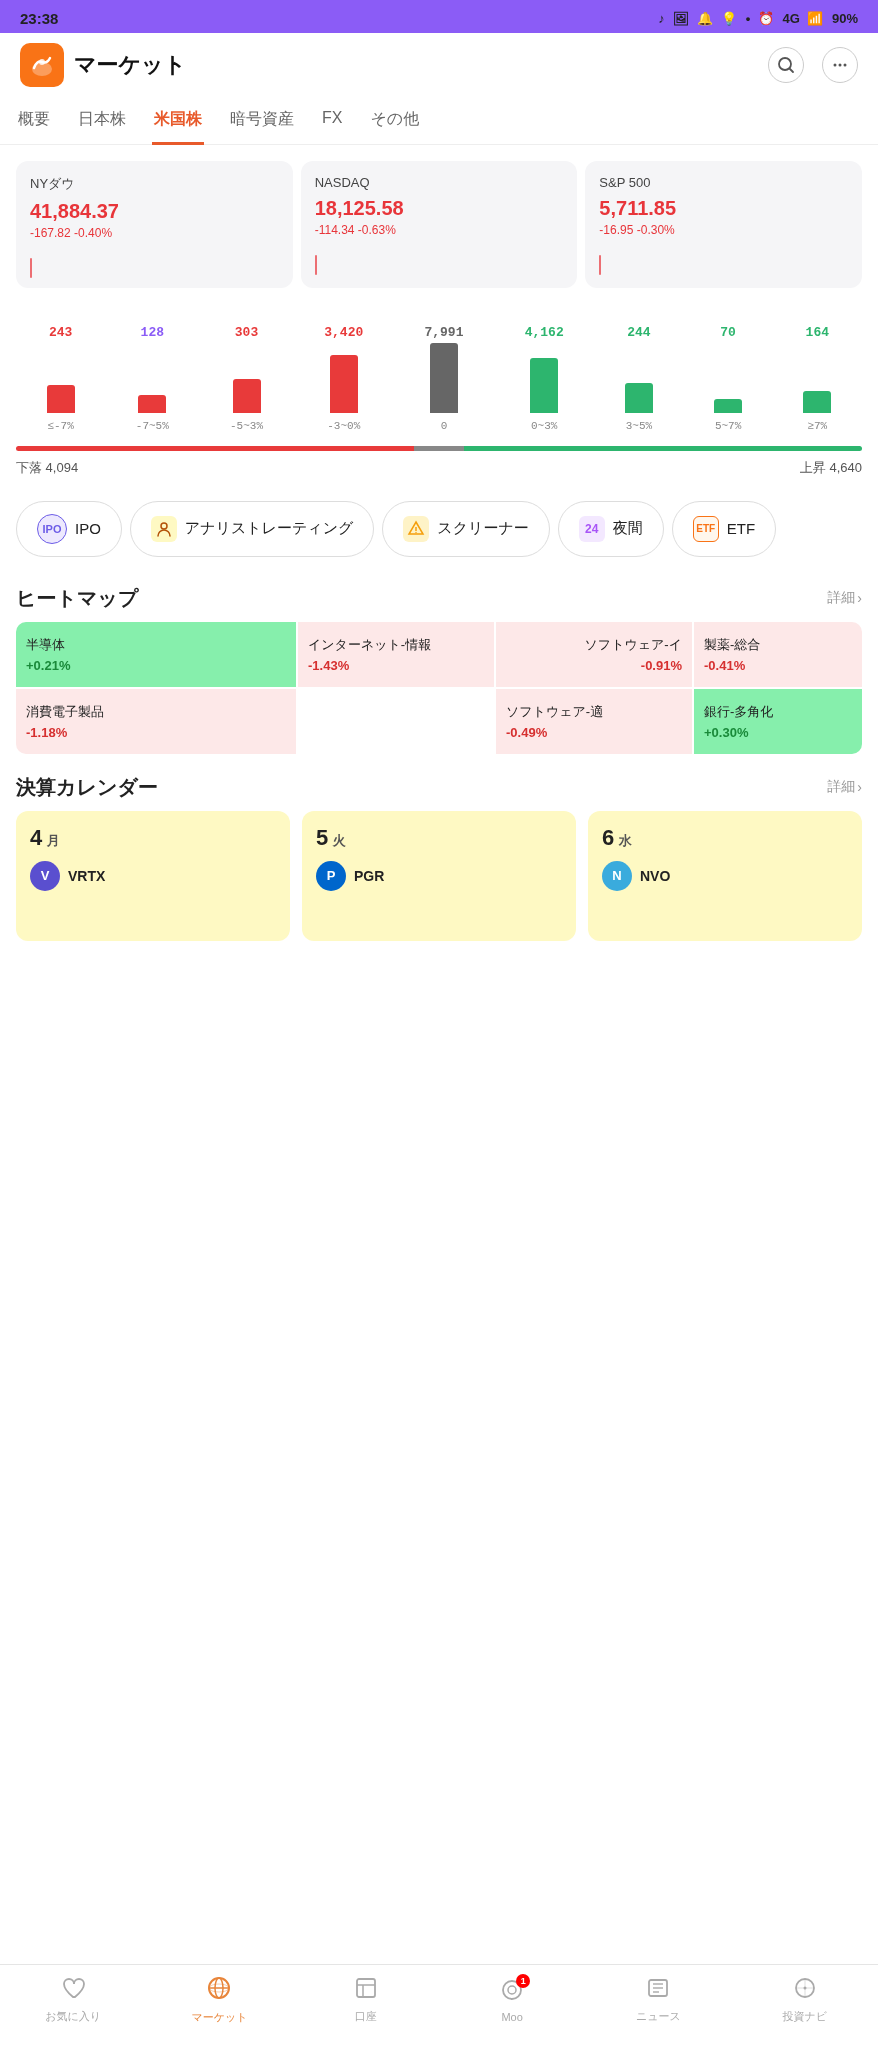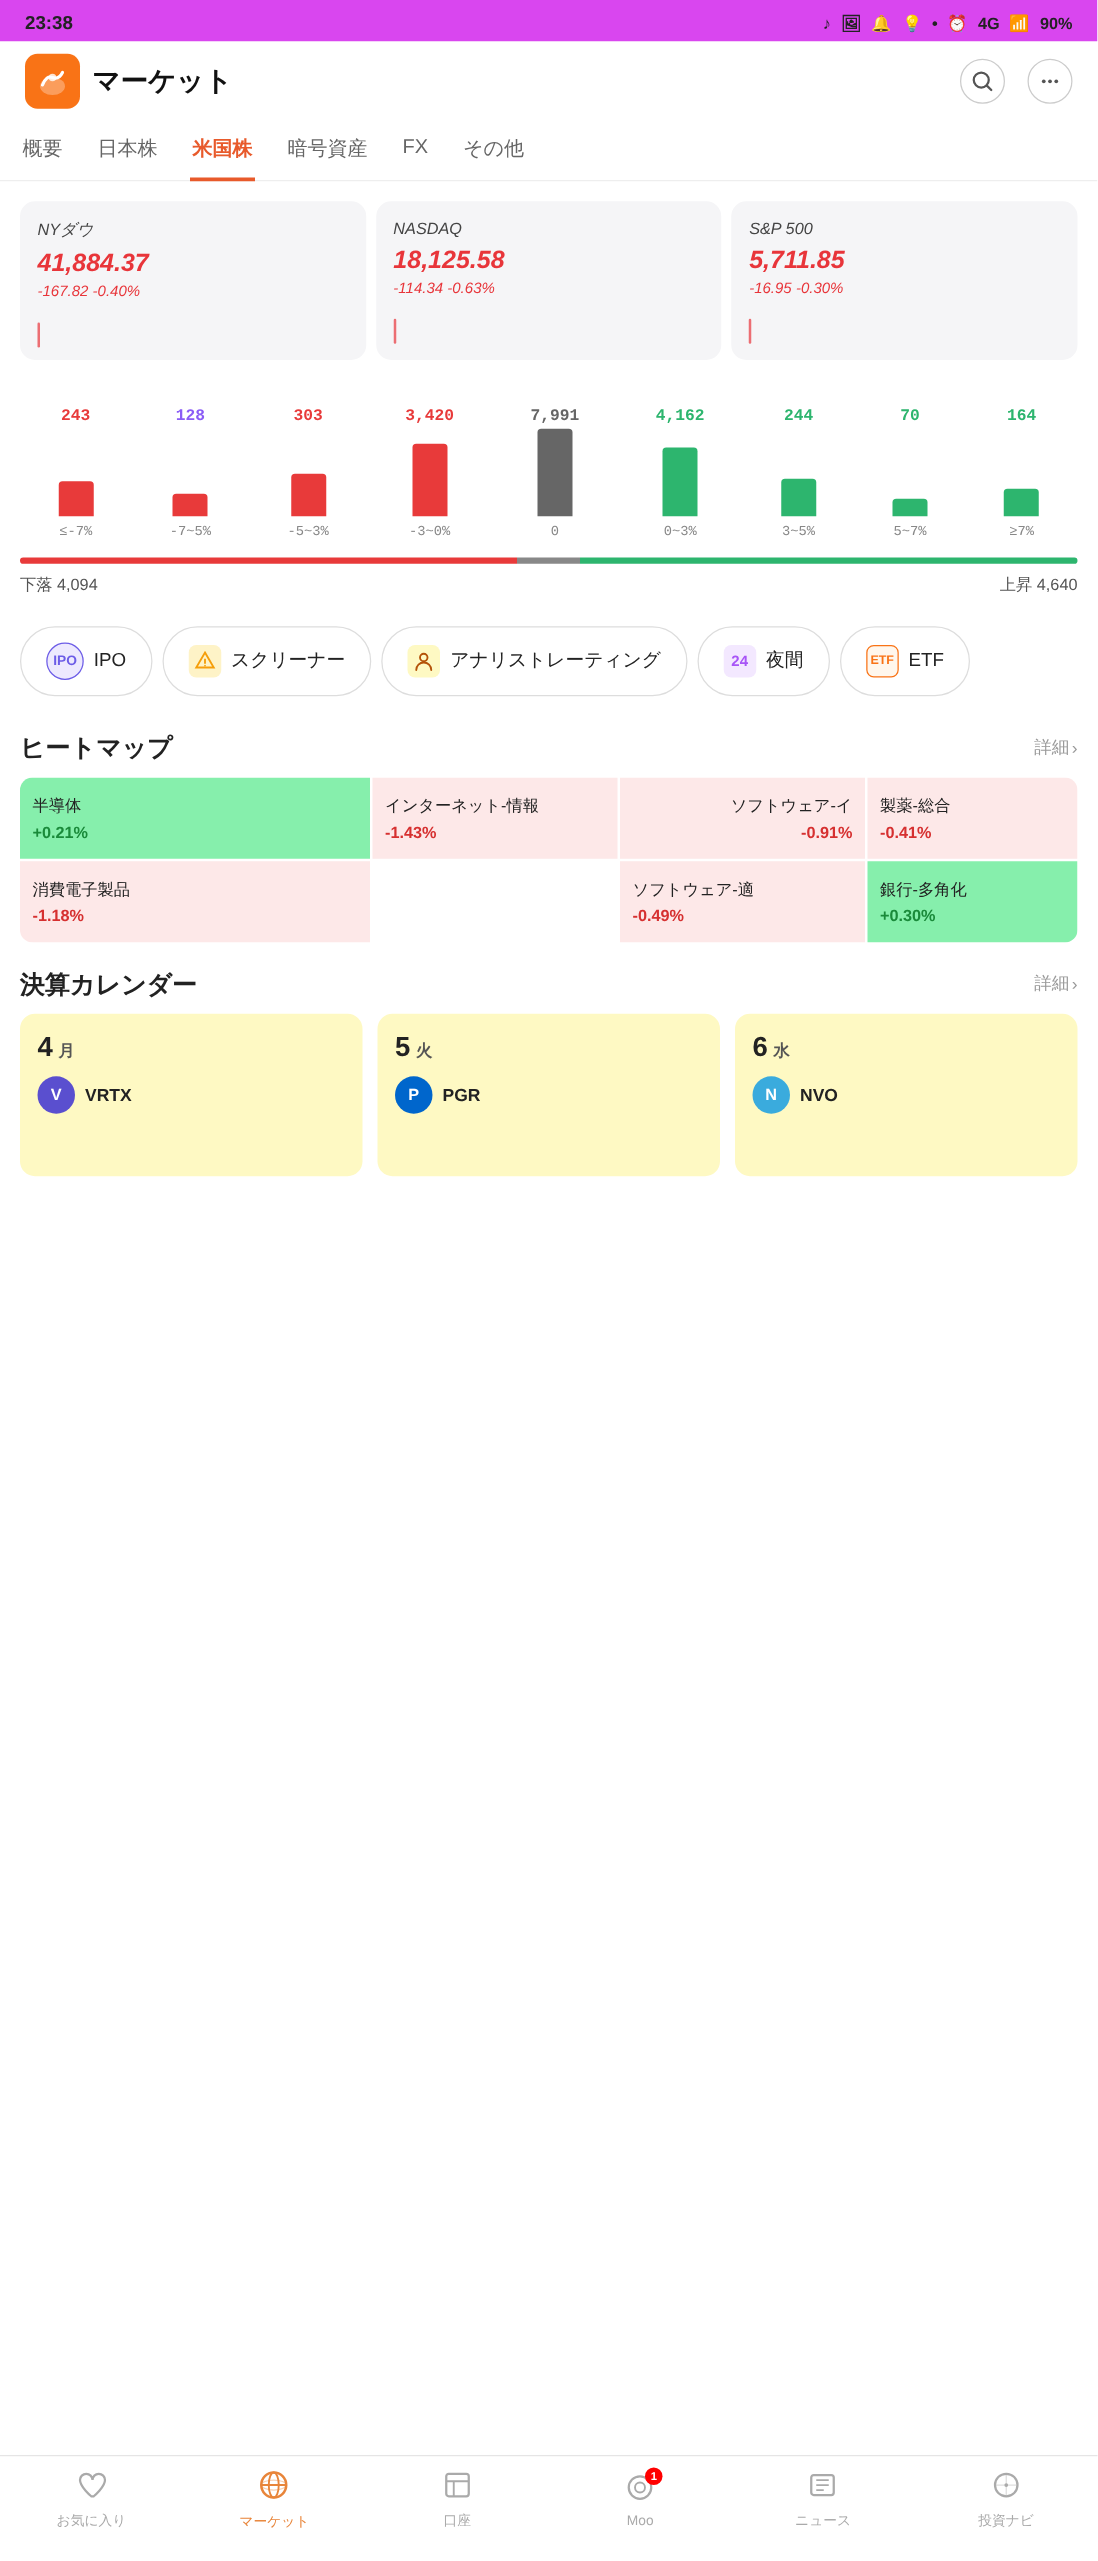--- a/index.html
+++ b/index.html
@@ -8,21 +8,21 @@
       font-family: -apple-system, BlinkMacSystemFont, 'Segoe UI', sans-serif;
       background: #fff;
       width: 878px;
       min-height: 2049px;
       overflow-x: hidden;
       color: #222;
     }
 
     
     .status-bar {
-      background: #d946ef;
+      background: #8b5cf6;
       display: flex;
       justify-content: space-between;
       align-items: center;
       padding: 10px 20px 6px;
       font-size: 15px;
       font-weight: 600;
     }
     .status-right { display: flex; align-items: center; gap: 8px; font-size: 13px; }
 
     
@@ -72,21 +72,20 @@
       color: #e85a2b;
       font-weight: 700;
       border-bottom: 3px solid #e85a2b;
     }
 
     
     .index-cards {
       display: flex;
       gap: 8px;
       padding: 0 16px 16px;
-      font-style: italic;
     }
     .index-card {
       flex: 1;
       background: #f5f5f7;
       border-radius: 12px;
       padding: 14px 14px 10px;
       min-width: 0;
     }
     .index-name { font-size: 13px; color: #444; margin-bottom: 6px; font-weight: 500; }
     .index-price { font-size: 20px; font-weight: 700; color: #e8353a; line-height: 1.2; }
@@ -460,39 +459,39 @@
     <span>下落 4,094</span>
     <span>上昇 4,640</span>
   </div>
 
   <div class="quick-buttons">
     <button class="quick-btn">
       <span class="quick-btn-icon" style="background:#ede9fe; color:#6c5ce7; border: 1.5px solid #6c5ce7; border-radius:50%; width:30px;height:30px;font-size:11px;font-weight:700;">IPO</span>
       <span>IPO</span>
     </button>
     <button class="quick-btn">
+      <span class="quick-btn-icon" style="background:#fef9c3; color:#b45309;">
+        <svg width="18" height="18" viewBox="0 0 18 18" fill="none">
+          <circle cx="9" cy="6" r="3" stroke="#b45309" stroke-width="1.5" fill="none"></circle>
+          <path d="M3 16c0-3.3 2.7-6 6-6s6 2.7 6 6" stroke="#b45309" stroke-width="1.5" fill="none" stroke-linecap="round"></path>
+        </svg>
+      </span>
+      <span>アナリストレーティング</span>
+    </button>
+    <button class="quick-btn">
       <span class="quick-btn-icon" style="background:#fef3c7; color:#f59e0b;">
         <svg width="18" height="18" viewBox="0 0 18 18" fill="none">
           <polygon points="9,2 16,14 2,14" stroke="#f59e0b" stroke-width="1.5" fill="none"></polygon>
           <line x1="9" y1="7" x2="9" y2="11" stroke="#f59e0b" stroke-width="1.5"></line>
           <circle cx="9" cy="12.5" r="0.7" fill="#f59e0b"></circle>
         </svg>
       </span>
       <span>スクリーナー</span>
     </button>
     <button class="quick-btn">
-      <span class="quick-btn-icon" style="background:#fef9c3; color:#b45309;">
-        <svg width="18" height="18" viewBox="0 0 18 18" fill="none">
-          <circle cx="9" cy="6" r="3" stroke="#b45309" stroke-width="1.5" fill="none"></circle>
-          <path d="M3 16c0-3.3 2.7-6 6-6s6 2.7 6 6" stroke="#b45309" stroke-width="1.5" fill="none" stroke-linecap="round"></path>
-        </svg>
-      </span>
-      <span>アナリストレーティング</span>
-    </button>
-    <button class="quick-btn">
       <span class="quick-btn-icon" style="background:#f3e8ff; color:#a855f7; font-size:12px; font-weight:700;">24</span>
       <span>夜間</span>
     </button>
     <button class="quick-btn">
       <span class="quick-btn-icon" style="background:#fff7ed; color:#f97316; font-size:10px; font-weight:700; border:1px solid #f97316;">ETF</span>
       <span>ETF</span>
     </button>
   </div>
 
   <div class="section-header">

